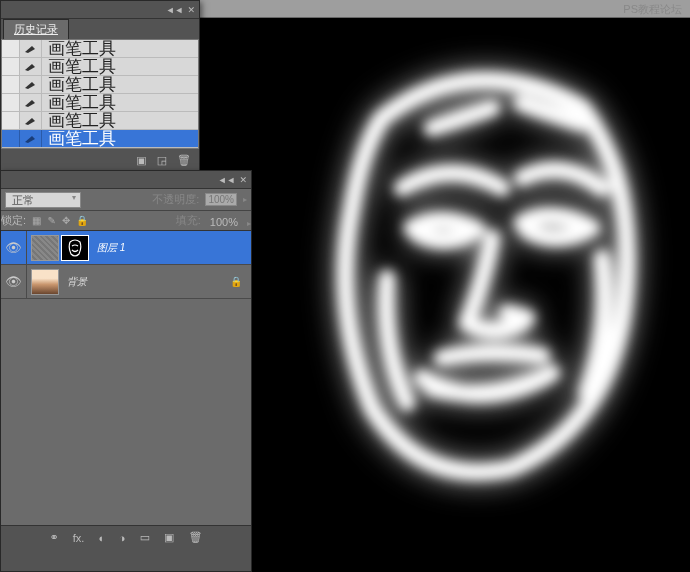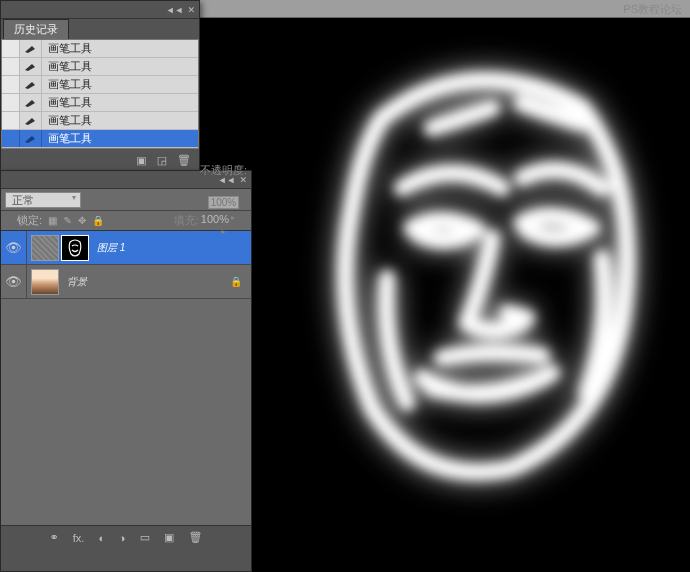--- a/index.html
+++ b/index.html
@@ -4,46 +4,46 @@
 <style>
 *{margin:0;padding:0;box-sizing:border-box;font-family:"Microsoft YaHei",sans-serif;}
 body{width:690px;height:572px;background:#000;position:relative;overflow:hidden;}
 .toolbar{position:absolute;top:0;left:0;width:690px;height:18px;background:#9e9e9e;border-bottom:1px solid #666;}
 .watermark{position:absolute;top:2px;right:8px;color:#888;font-size:11px;line-height:14px;text-align:right;}
 .watermark .line2{font-size:10px;color:#777;}
 .panel{position:absolute;background:#535353;border:1px solid #282828;box-shadow:2px 2px 6px rgba(0,0,0,.5);}
 .panel-header{height:18px;background:#535353;display:flex;align-items:center;justify-content:flex-end;padding:0 4px;border-bottom:1px solid #333;}
 .panel-header .ctrl{color:#bbb;font-size:9px;margin-left:4px;cursor:pointer;}
 .tabs{display:flex;background:#535353;height:20px;align-items:flex-end;}
-.tab{padding:2px 10px;font-size:11px;color:#ccc;background:#424242;border:1px solid #2a2a2a;border-bottom:none;margin-right:1px;margin-left:2px;cursor:pointer;}
+.tab{padding:2px 10px;font-size:11px;color:#ccc;background:#424242;border:1px solid #2a2a2a;border-bottom:none;margin-right:1px;margin-left:2px;cursor:pointer;text-decoration:underline;}
 .tab.active{background:#6b6b6b;color:#eee;}
 
 .history{top:0;left:0;width:200px;}
 .history-list{background:#d8d8d8;border:1px solid #777;}
-.history-row{display:flex;align-items:center;height:18px;font-size:11px;border-bottom:1px solid #bbb;}
+.history-row{display:flex;align-items:center;height:18px;font-size:17px;border-bottom:1px solid #bbb;}
 .history-row .slot{width:18px;height:100%;border-right:1px solid #bbb;background:#e8e8e8;}
 .history-row .icon-cell{width:22px;height:100%;display:flex;align-items:center;justify-content:center;border-right:1px solid #bbb;}
 .history-row .lbl{padding-left:6px;color:#222;}
 .history-row.sel{background:#3875d7;color:#fff;}
 .history-row.sel .lbl{color:#fff;}
 .history-row.sel .slot{background:#3875d7;border-right-color:#2a5aa8;}
 .history-row.sel .icon-cell{border-right-color:#2a5aa8;}
 .brush-ico{width:14px;height:10px;}
 .history-footer{height:22px;background:#535353;display:flex;justify-content:flex-end;align-items:center;gap:10px;padding:0 8px;}
 .footer-ico{color:#bbb;font-size:11px;cursor:pointer;}
 
 .layers{top:170px;left:0;width:252px;height:402px;}
 .layer-opts{background:#6b6b6b;padding:3px 4px;font-size:11px;color:#555;display:flex;align-items:center;gap:4px;border-bottom:1px solid #444;height:22px;}
 .dropdown{background:#d6d6d6;border:1px solid #888;height:16px;display:flex;align-items:flex-start;padding:0 4px 0 6px;min-width:76px;justify-content:space-between;color:#555;}
 .dropdown .arrow{font-size:8px;color:#888;}
-.opacity-group{display:flex;align-items:center;gap:18px;margin-left:auto;flex-direction:column;}
+.opacity-group{display:flex;align-items:center;gap:6px;margin-left:auto;}
 .opacity-group .pct{background:#aaa;border:1px solid #888;padding:0 2px;font-size:10px;color:#777;}
-.lock-row{background:#6b6b6b;padding:3px 16px;font-size:11px;color:#bbb;display:flex;align-items:center;gap:6px;border-bottom:1px solid #333;height:20px;}
+.lock-row{background:#6b6b6b;padding:3px 0;font-size:11px;color:#bbb;display:flex;align-items:center;gap:6px;border-bottom:1px solid #333;height:20px;}
 .lock-row .ico{color:#aaa;font-size:10px;}
-.lock-row .fill-group{margin-left:auto;display:flex;align-items:flex-start;gap:2px;}
+.lock-row .fill-group{margin-left:auto;display:flex;align-items:flex-end;gap:9px;}
 .layer-list{background:#6b6b6b;height:294px;overflow:hidden;}
 .layer-row{display:flex;align-items:center;height:34px;border-bottom:1px solid #4a4a4a;}
 .layer-row.sel{background:#3875d7;}
 .eye-cell{width:26px;height:100%;display:flex;align-items:center;justify-content:center;border-right:1px solid #4a4a4a;color:#ccc;font-size:13px;}
 .thumb{width:28px;height:26px;margin-left:4px;border:1px solid #999;background:#555;}
 .thumb.portrait{background:linear-gradient(180deg,#f9e2c8 35%,#c9966e 60%,#6a462f);}
 .thumb.gray{background:repeating-linear-gradient(45deg,#888,#888 2px,#777 2px,#777 4px);}
 .mask{width:28px;height:26px;margin-left:2px;border:1px solid #fff;background:#000;display:flex;align-items:center;justify-content:center;position:relative;}
 .mask svg{width:18px;height:20px;}
 .layer-name{margin-left:8px;font-size:10px;color:#222;font-style:italic;}

